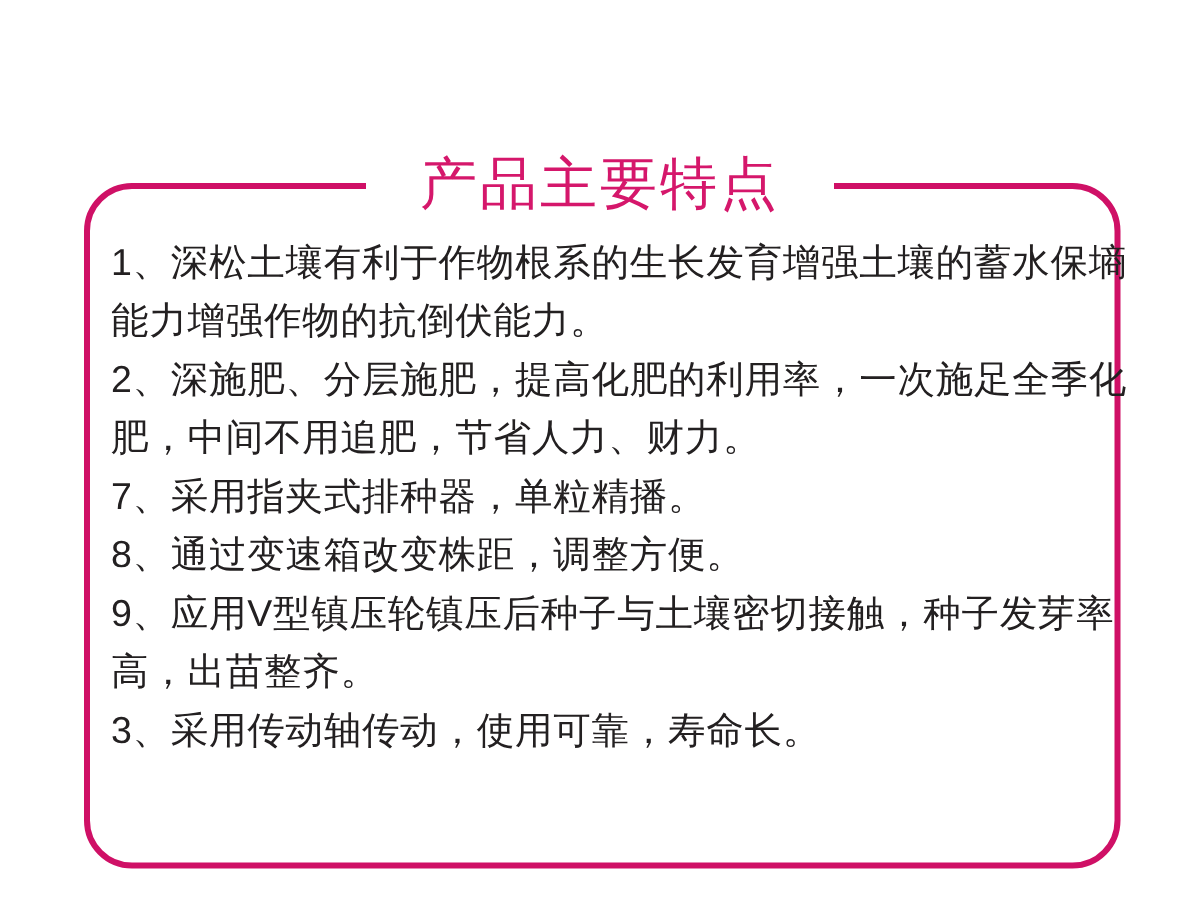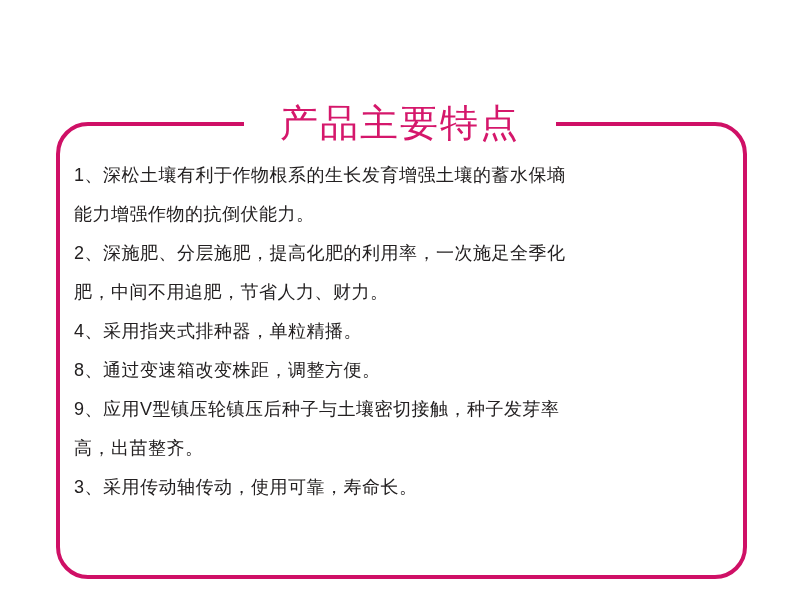--- a/index.html
+++ b/index.html
@@ -42,21 +42,21 @@
     color: var(--title-color, #d5176b);
     white-space: nowrap;
   }
   .feature-list {
     position: absolute;
     left: 74px;
     top: 156px;
     width: 700px;
     z-index: 2;
     color: var(--text-color, #232021);
-    font-size: 18px;
+    font-size: 25px;
     line-height: 39px;
   }
   .feature-item {
     margin: 0;
     padding: 0;
     white-space: pre-line;
     letter-spacing: 0.5px;
   }
 </style>
 </head>
@@ -66,20 +66,20 @@
 
   <div class="feature-panel"></div>
 
   <h1 class="page-title">产品主要特点</h1>
 
   <div class="feature-list">
     <p class="feature-item">1、深松土壤有利于作物根系的生长发育增强土壤的蓄水保墒
 能力增强作物的抗倒伏能力。</p>
     <p class="feature-item">2、深施肥、分层施肥，提高化肥的利用率，一次施足全季化
 肥，中间不用追肥，节省人力、财力。</p>
-    <p class="feature-item">4、采用指夹式排种器，单粒精播。</p>
+    <p class="feature-item">7、采用指夹式排种器，单粒精播。</p>
     <p class="feature-item">8、通过变速箱改变株距，调整方便。</p>
     <p class="feature-item">9、应用V型镇压轮镇压后种子与土壤密切接触，种子发芽率
 高，出苗整齐。</p>
     <p class="feature-item">3、采用传动轴传动，使用可靠，寿命长。</p>
   </div>
 
 </div>
 
 </body></html>

